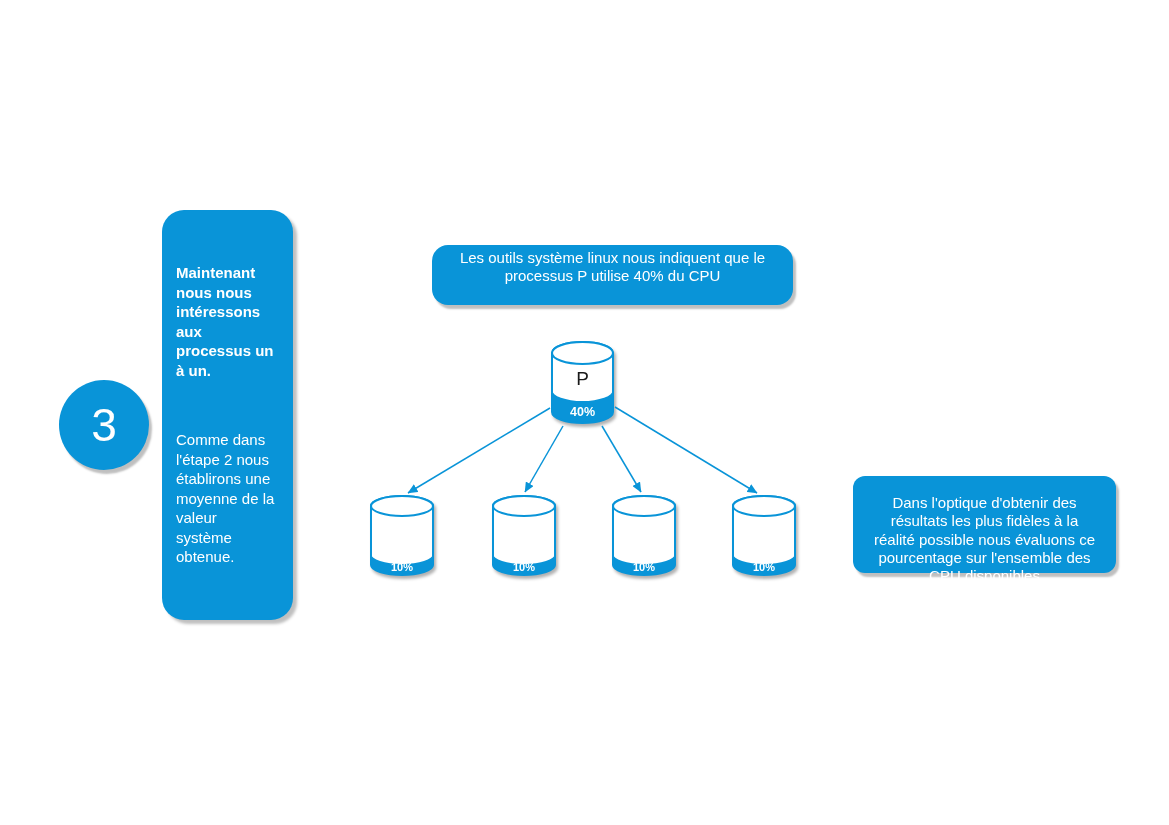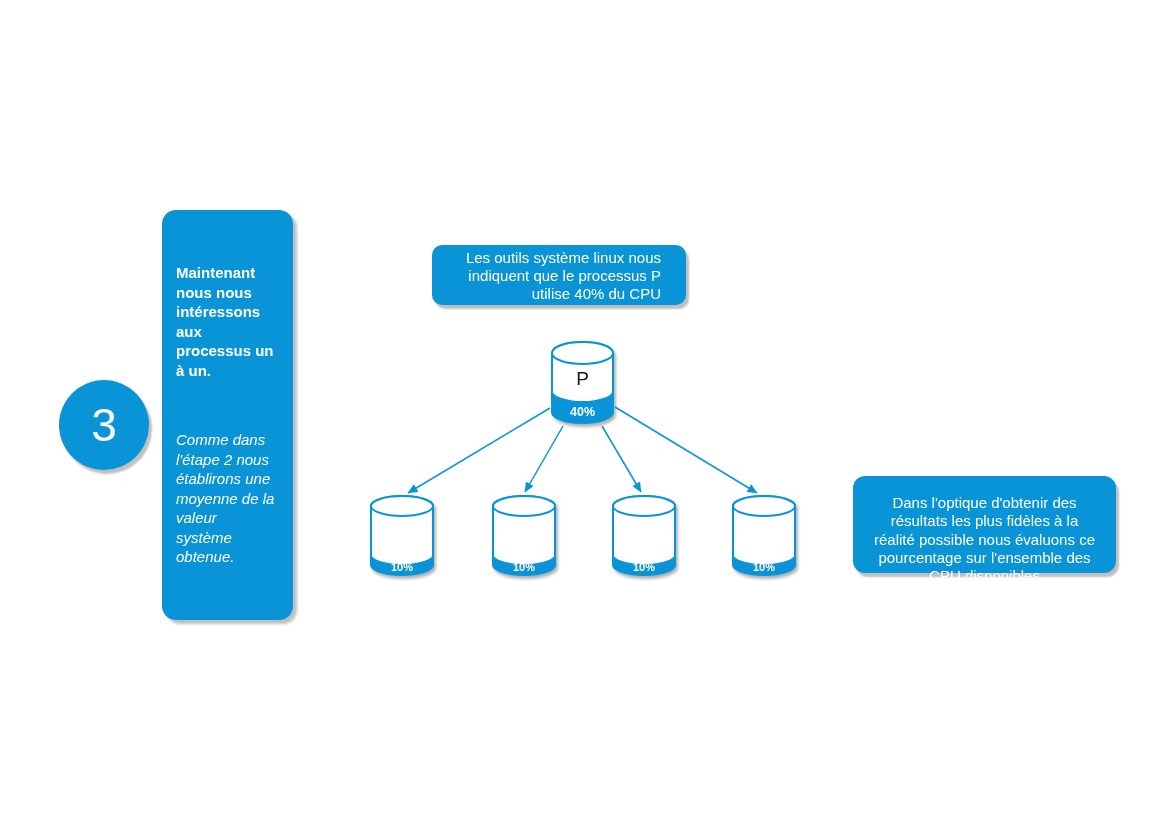--- a/index.html
+++ b/index.html
@@ -15,39 +15,39 @@
   #step-circle{
     position:absolute;left:59px;top:380px;width:90px;height:90px;
     border-radius:50%;
     display:flex;align-items:center;justify-content:center;
     font-size:46px;font-weight:400;
     box-shadow:3px 4px 2px rgba(0,0,0,0.25);
   }
   
   #left-panel{
     position:absolute;left:162px;top:210px;width:131px;height:410px;
-    border-radius:14px;
+    border-radius:22px;
     box-sizing:border-box;
     padding:0 18px 0 14px;
     display:flex;flex-direction:column;justify-content:center;
     box-shadow:4px 4px 3px rgba(0,0,0,0.25);
     align-items:flex-end;
   }
   #left-panel .para{
     width:99px;
     font-size:15px;line-height:19.5px;text-align:left;
   }
   #left-panel .para.bold{font-weight:700;}
-  #left-panel .para.regular{margin-top:50px;font-style:italic;}
+  #left-panel .para.regular{margin-top:50px;}
   
   #top-callout{
-    position:absolute;left:432px;top:245px;width:254px;height:60px;
-    border-radius:10px;box-sizing:border-box;
+    position:absolute;left:432px;top:245px;width:361px;height:60px;
+    border-radius:16px;box-sizing:border-box;
     padding:4px 25px 0 25px;
-    font-size:15px;line-height:18px;text-align:right;
+    font-size:15px;line-height:18px;text-align:center;
     box-shadow:3px 4px 2px rgba(0,0,0,0.25);
   }
   
   #right-callout{
     position:absolute;left:853px;top:476px;width:263px;height:97px;
     border-radius:12px;box-sizing:border-box;
     padding:18px 17px 0 17px;
     font-size:15px;line-height:18.3px;text-align:center;
     box-shadow:3px 4px 2px rgba(0,0,0,0.25);
   }

